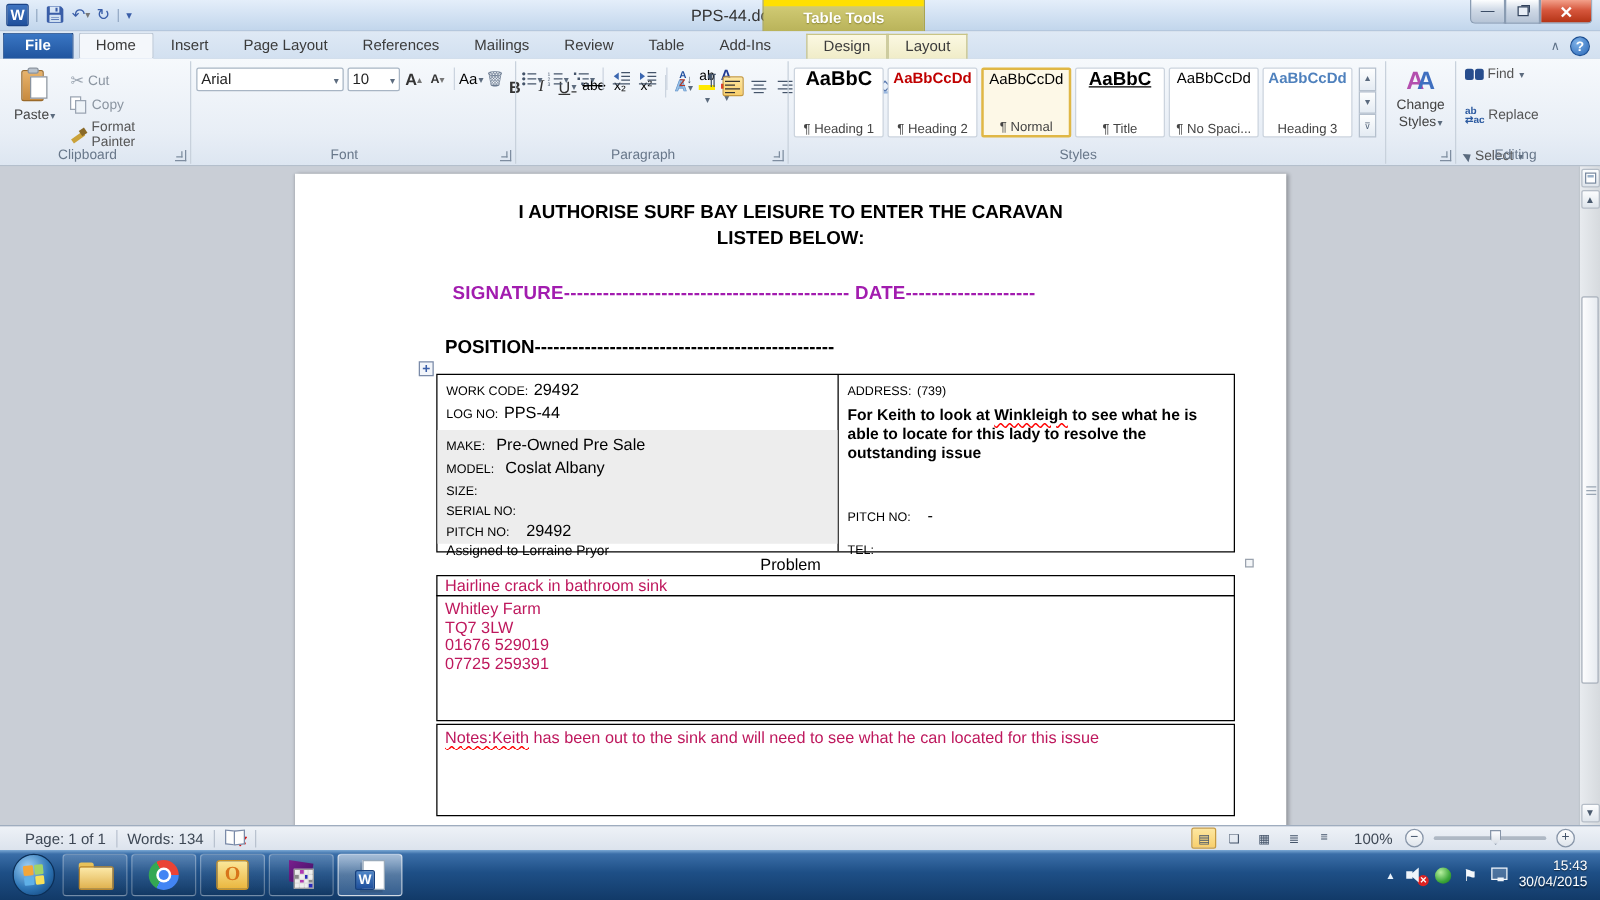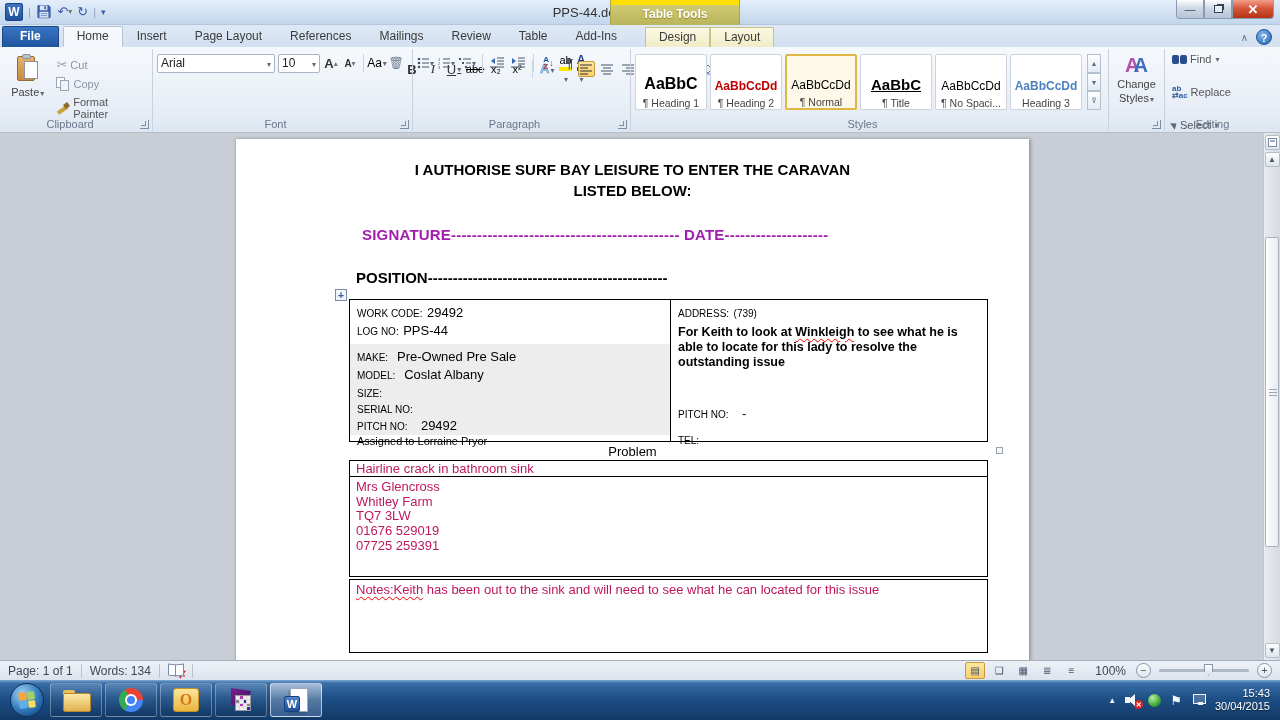--- a/index.html
+++ b/index.html
@@ -71,21 +71,21 @@
   .sup-caret{font-size:8px;color:#777;vertical-align:top}
 
   
   .pic{display:inline-flex;align-items:center;justify-content:center;width:17px;height:16px}
   .sel{background:linear-gradient(#fde7a0,#f8cf6d);border:1px solid #c79a3f;border-radius:2px}
   .sort-ico{display:flex;flex-direction:column;font-size:8px;font-weight:bold;line-height:7px}
   .sort-a{color:#1d4d9e}.sort-z{color:#b03a2a}
   .pilcrow{font-size:13px;color:#44546a;font-weight:bold}
 
   
-  .stylecard{width:72px;height:56px;background:#fff;border:1px solid #ccd4de;border-radius:2px;display:flex;flex-direction:column;align-items:center;justify-content:flex-end;gap:4px;overflow:hidden}
+  .stylecard{width:72px;height:56px;background:#fff;border:1px solid #ccd4de;border-radius:2px;display:flex;flex-direction:column;align-items:center;justify-content:space-between;gap:4px;overflow:hidden}
   .stylecard.active{border:2px solid #e0b745;background:#fdf8e7}
   .sc-preview{font-size:13px;white-space:nowrap}
   .sc-name{font-size:10.5px;color:#444;white-space:nowrap}
   .styles-scroll{width:14px;display:flex;flex-direction:column;margin-left:2px}
   .styles-scroll div{flex:1;border:1px solid #b5c0cd;background:linear-gradient(#fdfefe,#e4ebf3);font-size:7px;color:#5a6a7e;display:flex;align-items:center;justify-content:center}
 
   
   .aa-big{font-weight:bold;font-size:20px;line-height:22px}
   .aa-big .a1{color:#b44fae}.aa-big .a2{color:#3f6fc0;margin-left:-6px}
   .edit-col{display:flex;flex-direction:column;justify-content:flex-start;gap:18px;padding-top:3px}
@@ -124,21 +124,21 @@
   
   .vscroll{position:absolute;right:0;top:0;bottom:0;width:17px;background:linear-gradient(90deg,#e8ebef,#d6dade);border-left:1px solid #c0c6cd;display:flex;flex-direction:column;align-items:center}
   .vs-btn{width:15px;height:15px;margin-top:2px;background:linear-gradient(#fcfdfe,#dfe5ec);border:1px solid #b5bdc7;border-radius:2px;display:flex;align-items:center;justify-content:center;font-size:8px;color:#4a5a6e}
   .ruler-ico{width:9px;height:9px;border:1px solid #7a8aa0;background:#fff;position:relative}
   .ruler-ico::before{content:"";position:absolute;left:1px;top:1px;width:5px;height:2px;background:#9ab0c8}
   .vs-track{flex:1;width:17px;position:relative;margin-top:4px}
   .vs-thumb{position:absolute;left:1px;width:14px;top:66px;height:310px;background:linear-gradient(90deg,#fdfdfe,#e7ebf0);border:1px solid #aab2bd;border-radius:2px}
   .vs-grip{position:absolute;left:3px;top:50%;width:8px;height:1px;background:#9aa6b4;box-shadow:0 3px 0 #9aa6b4,0 -3px 0 #9aa6b4}
 
   
-  .statusbar{height:20px;background:linear-gradient(#eef2f7,#dce3ed);border-top:1px solid #9fadbf;display:flex;align-items:center;font-size:12px;color:#3d4754;padding:0 8px;gap:8px}
+  .statusbar{height:20px;background:linear-gradient(#eef2f7,#dce3ed);border-top:1px solid #9fadbf;display:flex;align-items:center;font-size:12px;color:#3d4754;padding:0 20px;gap:8px}
   .ssep{width:1px;height:14px;background:#b9c2cf}
   .book-ico{position:relative;width:16px;height:13px}
   .book-ico::before,.book-ico::after{content:"";position:absolute;top:0;width:7px;height:10px;background:#fdfdfd;border:1px solid #7a8aa8}
   .book-ico::before{left:0;transform:skewY(6deg)}.book-ico::after{right:0;transform:skewY(-6deg)}
   .book-x{position:absolute;right:-3px;bottom:-3px;color:#d21a1a;font-size:10px;font-weight:bold}
   .sb-right{margin-left:auto;display:flex;align-items:center;gap:4px}
   .viewbtn{width:20px;height:17px;display:flex;align-items:center;justify-content:center;font-size:10px;color:#44546a;border:1px solid transparent;border-radius:2px}
   .viewbtn.active{background:linear-gradient(#fde7a0,#f8cf6d);border-color:#c79a3f}
   .zoom-val{margin:0 6px 0 10px}
   .zbtn{width:15px;height:15px;border-radius:50%;border:1px solid #8795a8;background:linear-gradient(#fff,#dfe5ec);display:flex;align-items:center;justify-content:center;font-size:11px;color:#44546a;line-height:1}
@@ -518,21 +518,20 @@
           <div class="tel-row trow"><span class="lbl">TEL:</span></div>
         </div>
       </div>
 
       <div class="resize-sq"></div>
       <div class="problem-lbl">Problem</div>
 
       <div class="pbox pbox1"><span>Hairline crack in bathroom sink</span></div>
 
       <div class="pbox pbox2">
-        <div>Mrs Glencross</div>
         <div>Whitley Farm</div>
         <div>TQ7 3LW</div>
         <div>01676 529019</div>
         <div>07725 259391</div>
       </div>
 
       <div class="pbox pbox3">
         <span class="squiggle">Notes:Keith</span><span> has been out to the sink and will need to see what he can located for this issue</span>
       </div>
     </div>

